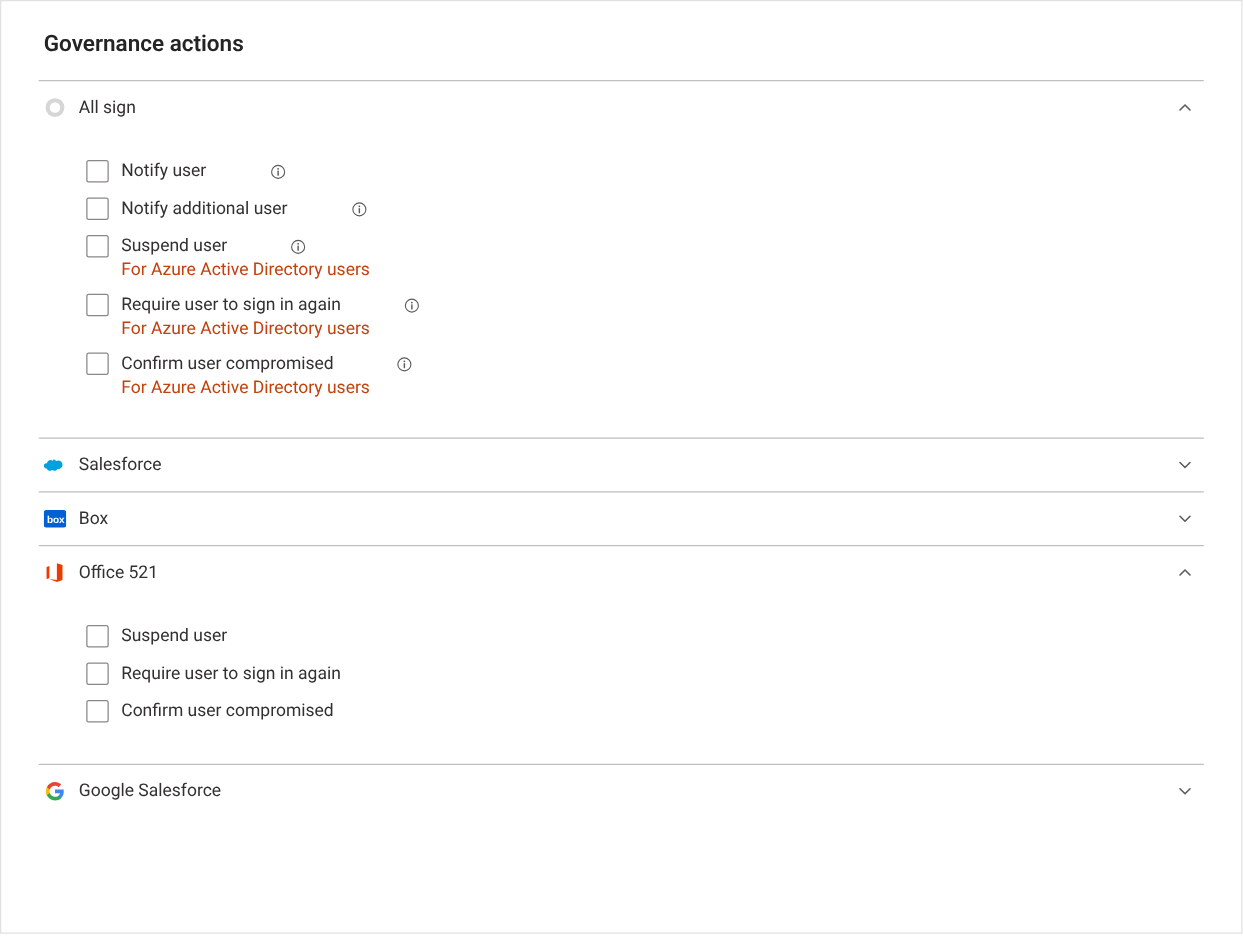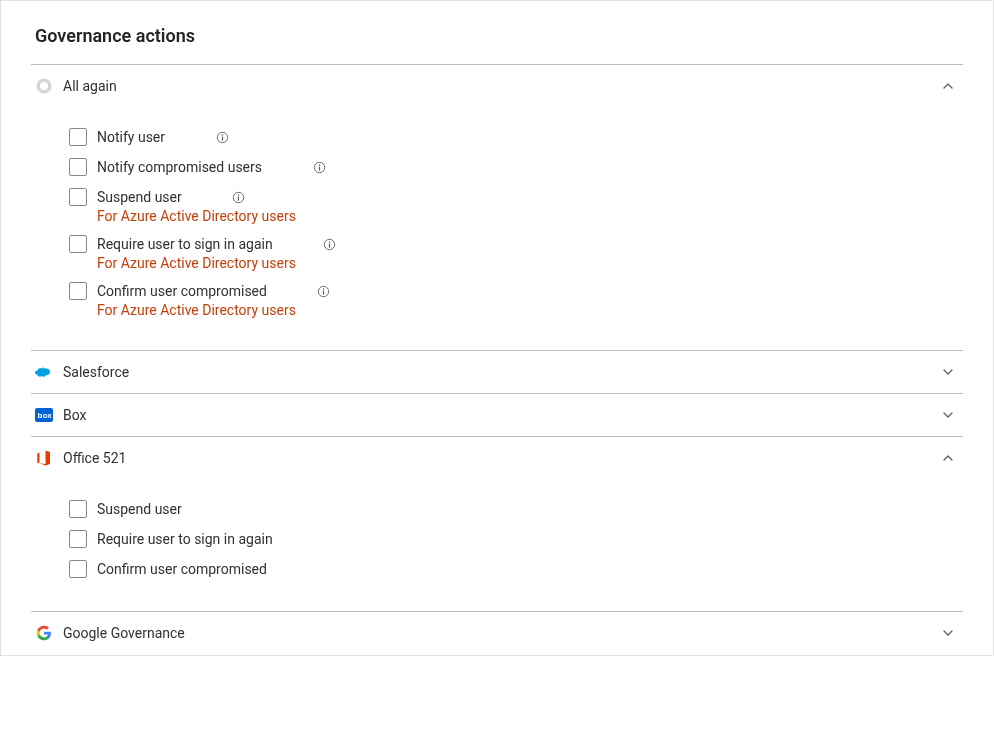--- a/index.html
+++ b/index.html
@@ -6,21 +6,21 @@
   body {
     margin: 0;
     padding: 0;
     font-family: "Segoe UI", -apple-system, BlinkMacSystemFont, Roboto, "Helvetica Neue", sans-serif;
     font-size: 14px;
     color: #323130;
     background: #fff;
   }
   .panel {
     width: 994px;
-    height: 656px;
+    height: 747px;
     border: 1px solid #e1e1e1;
     padding: 20px 30px 20px 30px;
     position: relative;
   }
   .title {
     font-size: 18px;
     font-weight: 600;
     margin: 4px 0 18px 4px;
     color: #242424;
   }
@@ -127,21 +127,21 @@
   <hr class="divider">
 
   <div class="section" style="border-bottom:none;">
     <div class="section-header">
       <span class="app-icon">
         <svg class="icon-allapps-svg" width="18" height="18" viewBox="0 0 18 18">
           <circle class="outer" cx="9" cy="9" r="7.5"></circle>
           <circle class="inner" cx="9" cy="9" r="4.2"></circle>
         </svg>
       </span>
-      <span class="section-title">All again</span>
+      <span class="section-title">All sign</span>
       <span class="chevron">
         <svg width="12" height="12" viewBox="0 0 12 12">
             <path d="M2 8 L6 4 L10 8" stroke="#605e5c" stroke-width="1.3" fill="none" stroke-linecap="round" stroke-linejoin="round"></path>
           </svg>
       </span>
     </div>
     <div class="section-body">
 
       <div class="option-row">
         <div class="checkbox"></div>
@@ -156,21 +156,21 @@
                 </svg>
             </span>
           </div>
         </div>
       </div>
 
       <div class="option-row">
         <div class="checkbox"></div>
         <div class="option-text">
           <div class="option-label-line">
-            <span class="option-label">Notify compromised users</span>
+            <span class="option-label">Notify additional user</span>
             <span class="info-icon">
               <svg width="13" height="13" viewBox="0 0 16 16">
                   <circle cx="8" cy="8" r="6.4" fill="none" stroke="#5b5b5b" stroke-width="1.1"></circle>
                   <circle cx="8" cy="5" r="0.9" fill="#5b5b5b"></circle>
                   <rect x="7.3" y="6.8" width="1.4" height="5" fill="#5b5b5b"></rect>
                 </svg>
             </span>
           </div>
         </div>
       </div>
@@ -315,21 +315,21 @@
   <div class="section" style="border-bottom:none;">
     <div class="section-header">
       <span class="app-icon">
         <svg width="16" height="16" viewBox="0 0 48 48">
           <path fill="#4285F4" d="M45 24.5c0-1.6-.1-3.1-.4-4.5H24v8.5h11.8c-.5 2.7-2 5-4.4 6.6v5.5h7.1C42.6 36.7 45 31.1 45 24.5z"></path>
           <path fill="#34A853" d="M24 46c6 0 11-2 14.6-5.4l-7.1-5.5c-2 1.3-4.5 2.1-7.5 2.1-5.8 0-10.6-3.9-12.4-9.1H4.3v5.7C7.9 41 15.4 46 24 46z"></path>
           <path fill="#FBBC05" d="M11.6 28.1c-.4-1.3-.7-2.7-.7-4.1s.3-2.8.7-4.1v-5.7H4.3C2.8 17.3 2 20.6 2 24s.8 6.7 2.3 9.8l7.3-5.7z"></path>
           <path fill="#EA4335" d="M24 10.8c3.3 0 6.2 1.1 8.5 3.3l6.3-6.3C34.9 4.1 30 2 24 2 15.4 2 7.9 7 4.3 14.2l7.3 5.7C13.4 14.7 18.2 10.8 24 10.8z"></path>
         </svg>
       </span>
-      <span class="section-title">Google Governance</span>
+      <span class="section-title">Google Salesforce</span>
       <span class="chevron">
         <svg width="12" height="12" viewBox="0 0 12 12">
             <path d="M2 4 L6 8 L10 4" stroke="#605e5c" stroke-width="1.3" fill="none" stroke-linecap="round" stroke-linejoin="round"></path>
           </svg>
       </span>
     </div>
   </div>
 
 </div>
 

